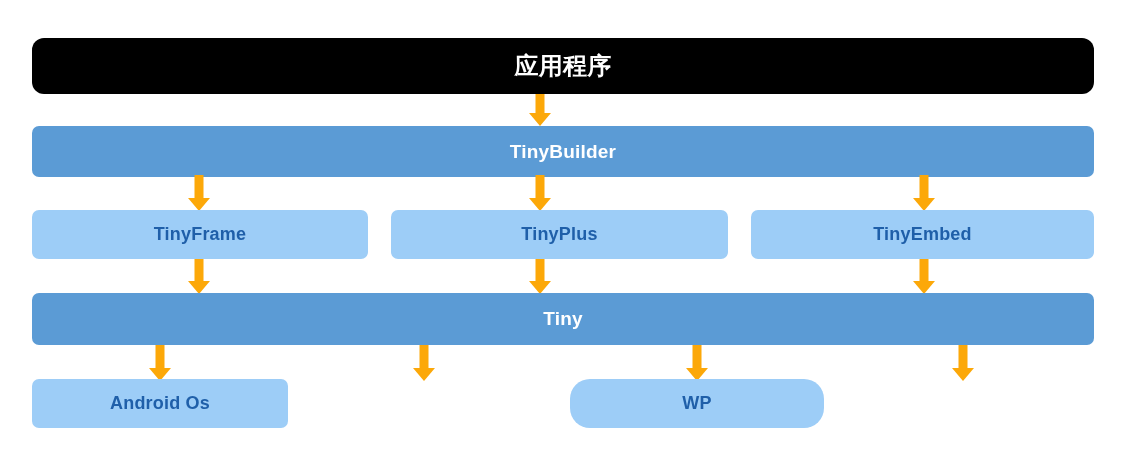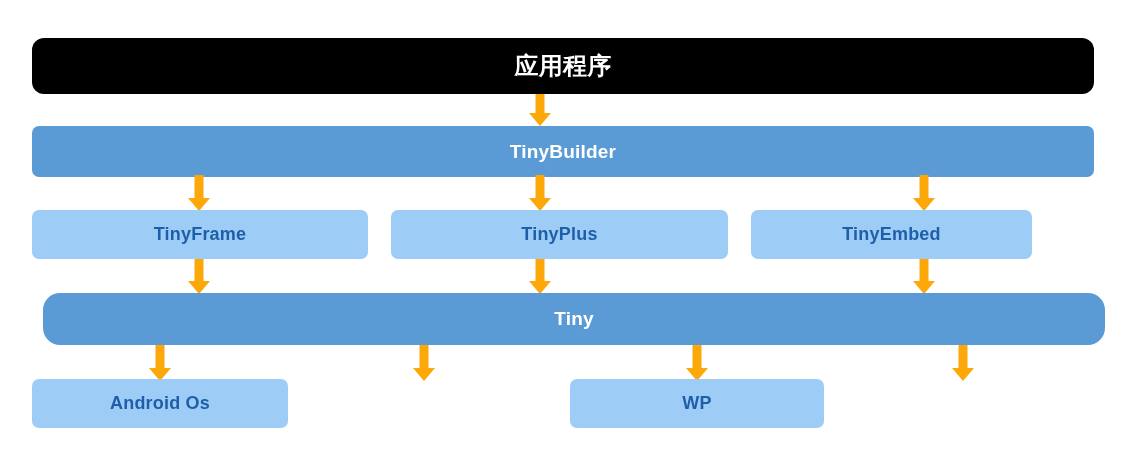--- a/index.html
+++ b/index.html
@@ -100,38 +100,38 @@
     <div class="shaft" style="height:23px;"></div>
     <div class="head" style="top:23px;"></div>
   </div>
 
   <div class="node leaf" style="left:32px; top:210px; width:336px; height:49px;">
     <span>TinyFrame</span>
   </div>
   <div class="node leaf" style="left:391px; top:210px; width:337px; height:49px;">
     <span>TinyPlus</span>
   </div>
-  <div class="node leaf" style="left:751px; top:210px; width:281px; height:49px;">
+  <div class="node leaf" style="left:751px; top:210px; width:343px; height:49px;">
     <span>TinyEmbed</span>
   </div>
 
   <div class="arrow" style="left:199px; top:259px; height:35px;">
     <div class="shaft" style="height:22px;"></div>
     <div class="head" style="top:22px;"></div>
   </div>
   <div class="arrow" style="left:540px; top:259px; height:35px;">
     <div class="shaft" style="height:22px;"></div>
     <div class="head" style="top:22px;"></div>
   </div>
   <div class="arrow" style="left:924px; top:259px; height:35px;">
     <div class="shaft" style="height:22px;"></div>
     <div class="head" style="top:22px;"></div>
   </div>
 
-  <div class="node mid" style="left:43px; top:293px; width:1062px; height:52px;border-radius:17px;">
+  <div class="node mid" style="left:32px; top:293px; width:1062px; height:52px;">
     <span>Tiny</span>
   </div>
 
   <div class="arrow" style="left:160px; top:345px; height:36px;">
     <div class="shaft" style="height:23px;"></div>
     <div class="head" style="top:23px;"></div>
   </div>
   <div class="arrow" style="left:424px; top:345px; height:36px;">
     <div class="shaft" style="height:23px;"></div>
     <div class="head" style="top:23px;"></div>
@@ -141,17 +141,17 @@
     <div class="head" style="top:23px;"></div>
   </div>
   <div class="arrow" style="left:963px; top:345px; height:36px;">
     <div class="shaft" style="height:23px;"></div>
     <div class="head" style="top:23px;"></div>
   </div>
 
   <div class="node leaf" style="left:32px; top:379px; width:256px; height:49px;">
     <span>Android Os</span>
   </div>
-  <div class="node leaf" style="left:570px; top:379px; width:254px; height:49px;">
+  <div class="node leaf" style="left:570px; top:379px; width:254px; height:49px;border-radius:20px;">
     <span>WP</span>
   </div>
 
 </div>
 
 </body></html>

